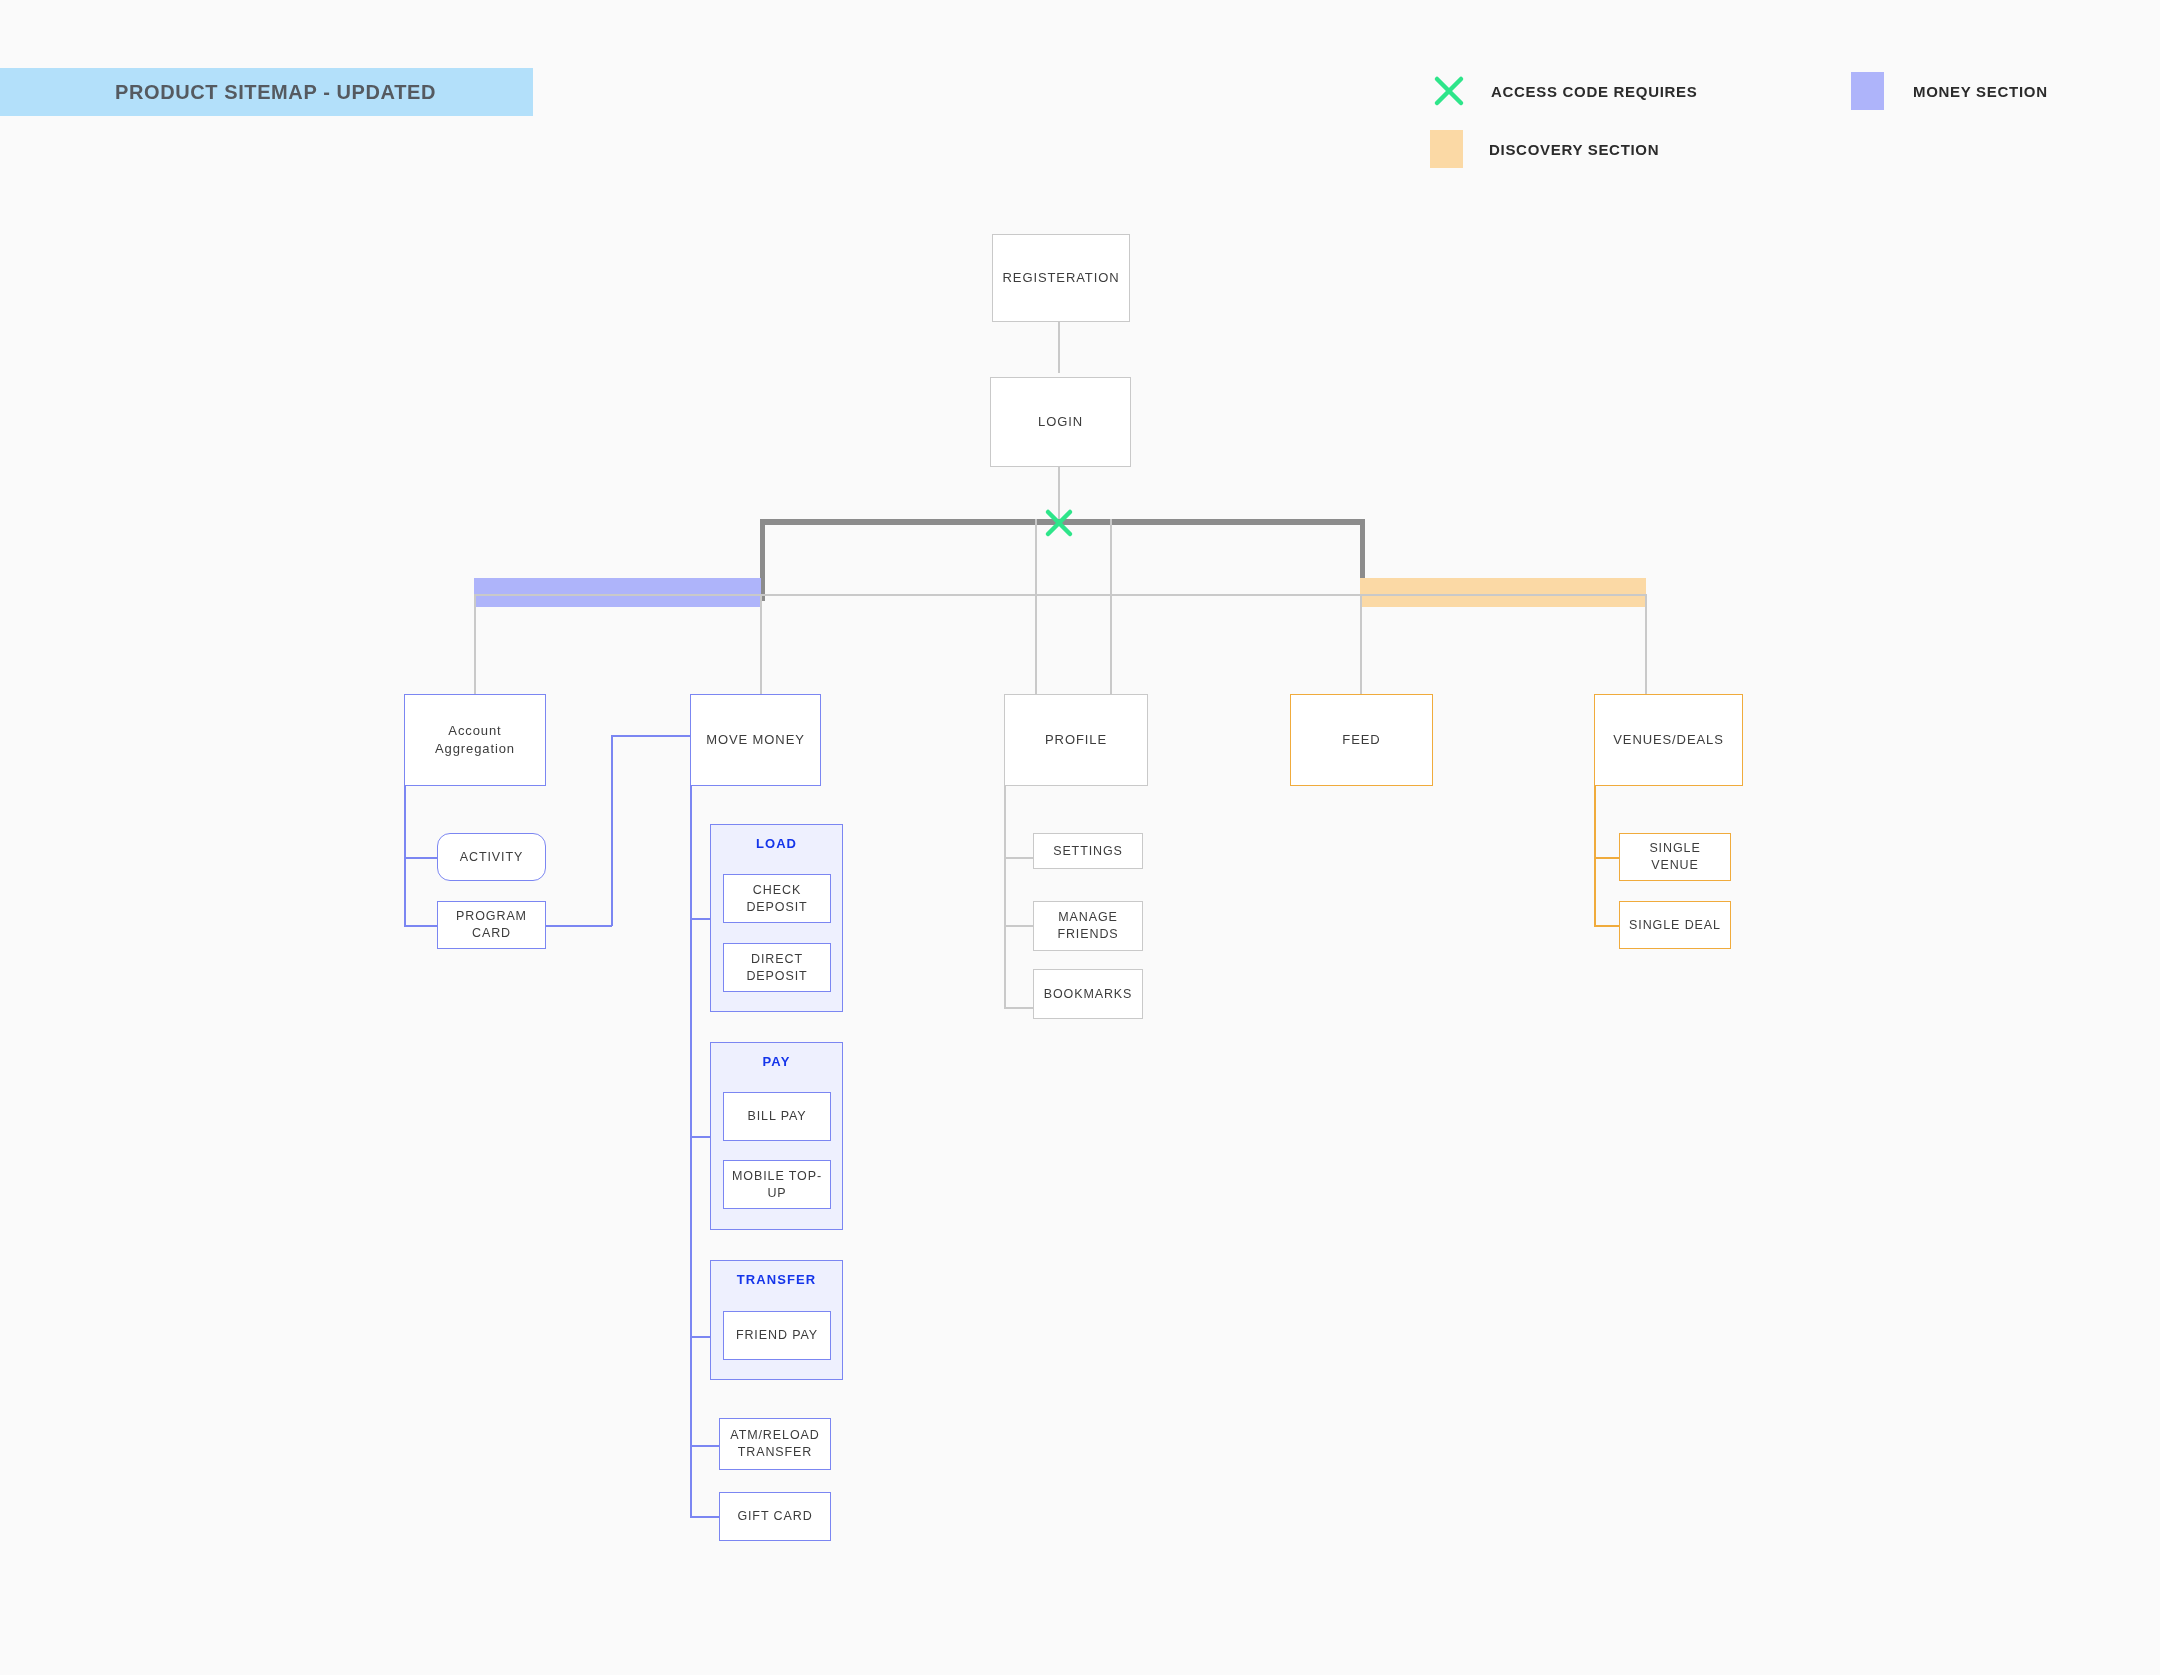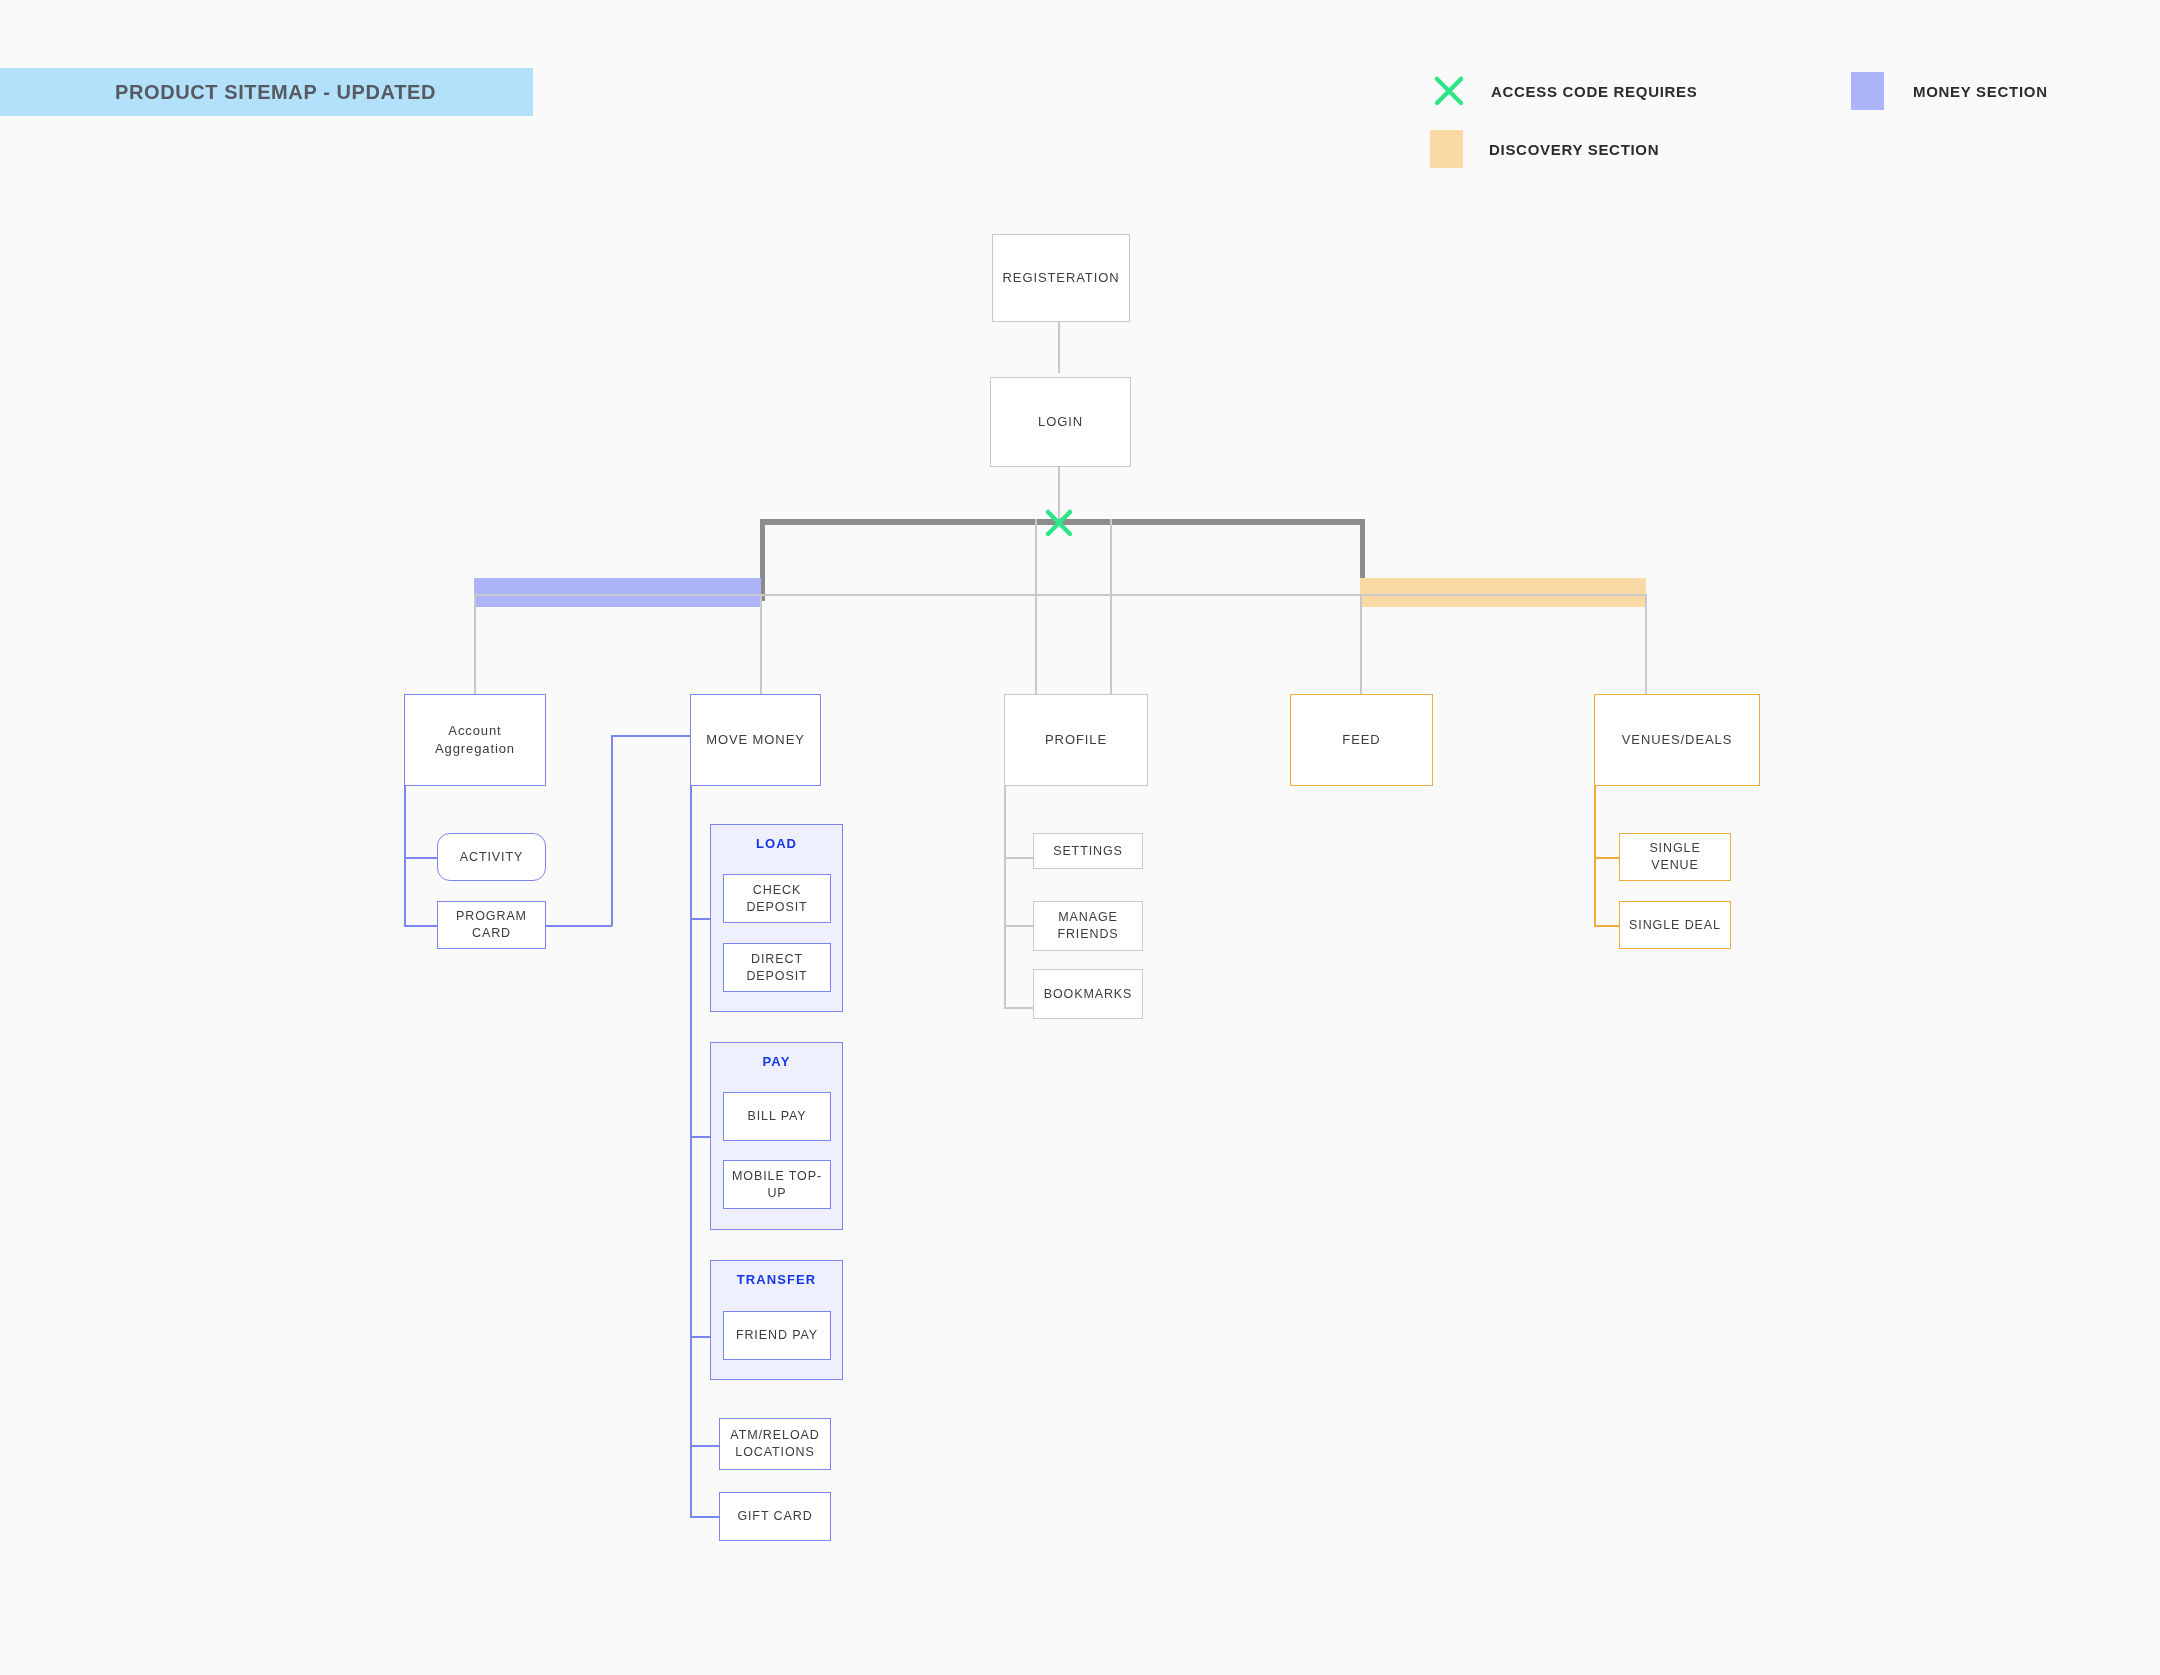--- a/index.html
+++ b/index.html
@@ -177,21 +177,21 @@
 </div>
 
 <div class="group" style="left:710px;top:1260px;width:133px;height:120px;">
   <span class="group-title">TRANSFER</span>
 </div>
 <div class="node blue lower" style="left:723px;top:1311px;width:108px;height:49px;text-align:center;">
   <span>FRIEND PAY</span>
 </div>
 
 <div class="node blue lower" style="left:719px;top:1418px;width:112px;height:52px;">
-  <span>ATM/RELOAD LOCATIONS</span>
+  <span>ATM/RELOAD TRANSFER</span>
 </div>
 <div class="node blue lower" style="left:719px;top:1492px;width:112px;height:49px;">
   <span>GIFT CARD</span>
 </div>
 
 <div class="node" style="left:1004px;top:694px;width:144px;height:92px;">
   <span>PROFILE</span>
 </div>
 <div class="node lower" style="left:1033px;top:833px;width:110px;height:36px;">
   <span>SETTINGS</span>
@@ -200,21 +200,21 @@
   <span>MANAGE FRIENDS</span>
 </div>
 <div class="node lower" style="left:1033px;top:969px;width:110px;height:50px;">
   <span>BOOKMARKS</span>
 </div>
 
 <div class="node orange" style="left:1290px;top:694px;width:143px;height:92px;">
   <span>FEED</span>
 </div>
 
-<div class="node orange" style="left:1594px;top:694px;width:166px;height:92px;text-align:right;">
+<div class="node orange" style="left:1594px;top:694px;width:149px;height:92px;text-align:right;">
   <span>VENUES/DEALS</span>
 </div>
 <div class="node orange lower" style="left:1619px;top:833px;width:112px;height:48px;">
   <span>SINGLE VENUE</span>
 </div>
 <div class="node orange lower" style="left:1619px;top:901px;width:112px;height:48px;">
   <span>SINGLE DEAL</span>
 </div>
 
 </body></html>

